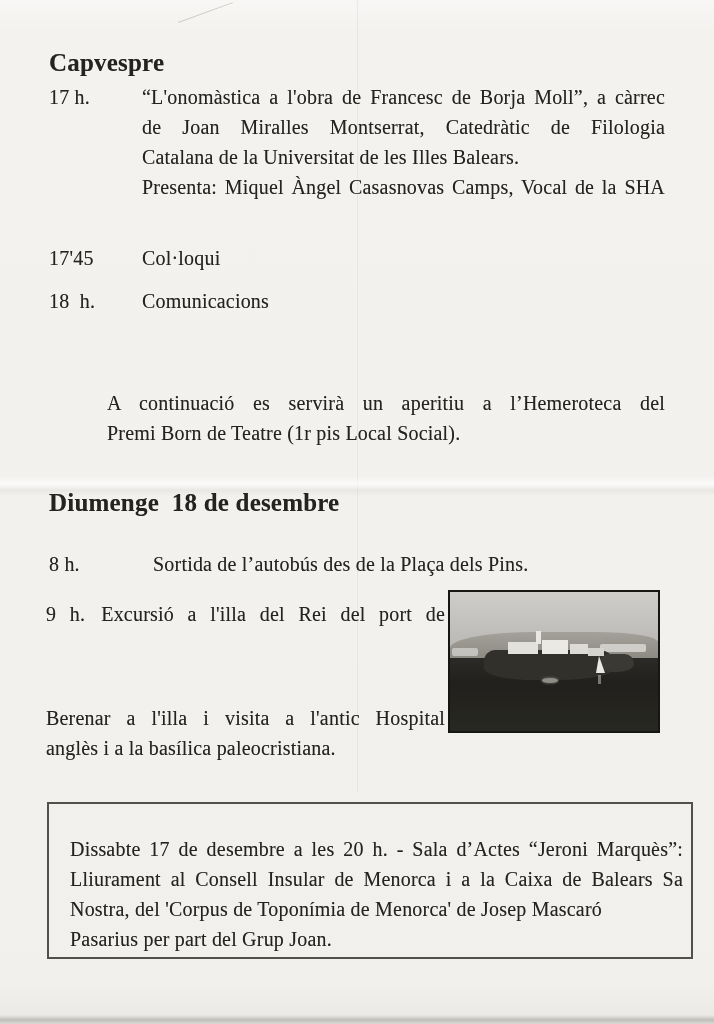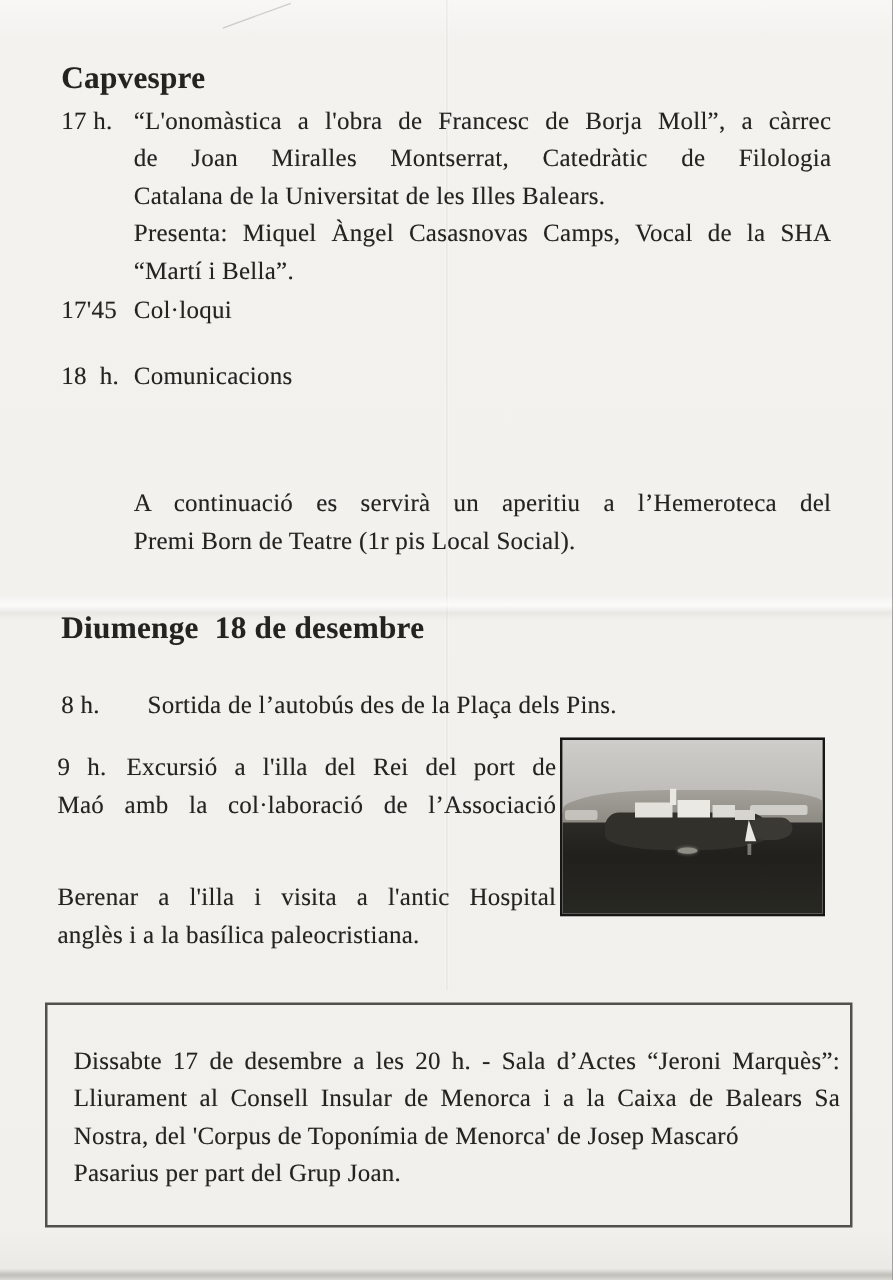--- a/index.html
+++ b/index.html
@@ -25,25 +25,25 @@
     background:linear-gradient(180deg,rgba(0,0,0,0) 0%,rgba(95,93,88,0.30) 55%,rgba(120,118,112,0.12) 100%);}
   
   .h1{position:absolute;left:49px;font-size:25px;font-weight:bold;line-height:30px;white-space:pre;}
   .h1.capvespre{top:48px;text-align:center;}
   .h1.diumenge{top:488px;}
   
   .row{position:absolute;left:49px;width:616px;display:flex;font-size:20px;line-height:30px;}
   .time{flex:none;white-space:pre;}
   .t1{width:58px;}
   .t2{width:69px;}
-  .content{flex:1;min-width:0;}
+  .content{flex:1;min-width:0;margin-left:35px;}
   .line{height:30px;line-height:30px;white-space:nowrap;}
   .jl{text-align:justify;text-align-last:justify;}
   .block17{top:82px;}
-  .r1745{top:233px;}
+  .r1745{top:243px;}
   .r18{top:286px;align-items:flex-end;}
   .r19{top:336px;}
   .aperitiu{position:absolute;left:107px;top:388px;width:558px;font-size:20px;}
   .r8{top:549px;}
   .block9{position:absolute;left:46px;top:599px;width:399px;font-size:20px;}
   .t9{margin-right:16px;white-space:pre;}
   .berenar{position:absolute;left:46px;top:703px;width:399px;font-size:20px;}
   
   .photo{position:absolute;left:448px;top:590px;width:212px;height:143px;
     border:2px solid #161614;background:#c4c3bf;overflow:hidden;}
@@ -59,21 +59,21 @@
   .ph-b1{left:58px;top:50px;width:30px;height:12px;background:#e2e1dc;}
   .ph-b2{left:92px;top:48px;width:26px;height:14px;background:#eae9e4;}
   .ph-b3{left:120px;top:52px;width:18px;height:10px;background:#dcdbd6;}
   .ph-tower{left:86px;top:39px;width:5px;height:13px;background:#e8e7e2;}
   .ph-b4{left:138px;top:56px;width:16px;height:8px;background:#d5d4cf;}
   .ph-wake{left:92px;top:86px;width:16px;height:5px;background:#8e8d86;border-radius:50%;box-shadow:0 0 3px #8e8d86;}
   .ph-sail{left:146px;top:64px;width:0;height:0;border-left:3px solid transparent;
     border-right:6px solid transparent;border-bottom:17px solid #e9e8e3;}
   .ph-sail-refl{left:148px;top:83px;width:3px;height:9px;background:rgba(225,225,220,0.45);}
   
-  .notice{position:absolute;left:36px;top:802px;width:646px;height:180px;
+  .notice{position:absolute;left:47px;top:802px;width:646px;height:157px;
     border:2px solid #52504b;padding:30px 8px 0 21px;font-size:20px;}
 </style>
 </head>
 <body>
 
 <div class="page">
 
   <div class="crease-v"></div>
   <div class="crease-h"></div>
   <div class="scratch"></div>
@@ -81,21 +81,20 @@
 
   <div class="h1 capvespre txt">Capvespre</div>
 
   <div class="row block17">
     <span class="time t1 txt">17 h.</span>
     <div class="content">
       <div class="line jl txt">“L'onomàstica a l'obra de Francesc de Borja Moll”, a càrrec</div>
       <div class="line jl txt">de Joan Miralles Montserrat, Catedràtic de Filologia</div>
       <div class="line txt">Catalana de la Universitat de les Illes Balears.</div>
       <div class="line jl txt">Presenta: Miquel Àngel Casasnovas Camps, Vocal de la SHA</div>
-      <div class="line txt">“Martí i Bella”.</div>
     </div>
   </div>
 
   <div class="row r1745">
     <span class="time t1 txt">17'45</span>
     <div class="content">
         <div class="line txt">Col·loqui</div>
       </div>
   </div>
 
@@ -118,21 +117,20 @@
     <span class="time t2 txt">8 h.</span>
     <div class="content">
         <div class="line txt">Sortida de l’autobús des de la Plaça dels Pins.</div>
       </div>
   </div>
 
   <div class="block9">
     <div class="line jl txt">
       <span class="t9">9 h.</span><span>Excursió a l'illa del Rei del port de</span>
     </div>
-    <div class="line jl txt">Maó amb la col·laboració de l’Associació</div>
   </div>
 
   <div class="berenar">
     <div class="line jl txt">Berenar a l'illa i visita a l'antic Hospital</div>
     <div class="line txt">anglès i a la basílica paleocristiana.</div>
   </div>
 
   <div class="photo" role="img" aria-label="Fotografia en blanc i negre de l'Illa del Rei al port de Maó amb un veler">
     <div class="ph-sky"></div>
     <div class="ph-hills"></div>

